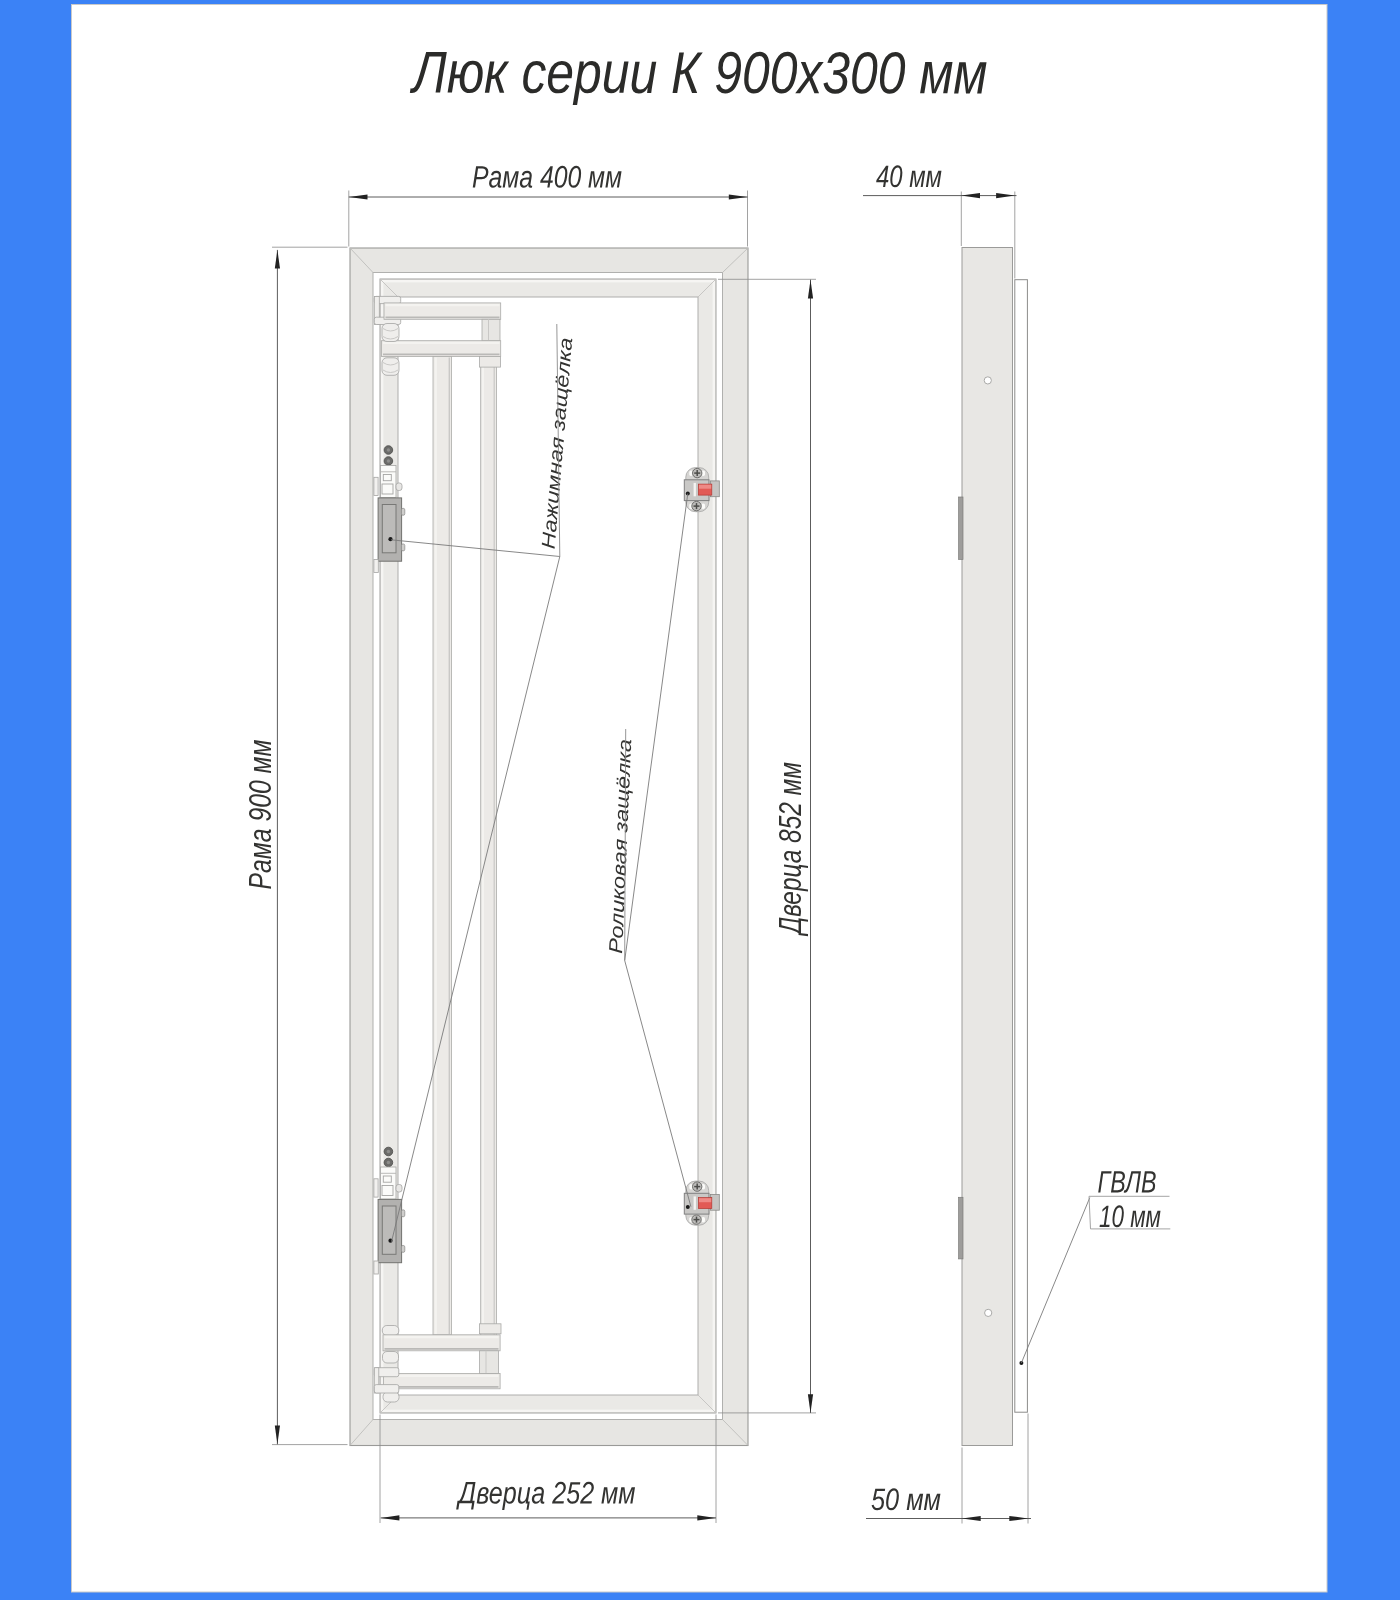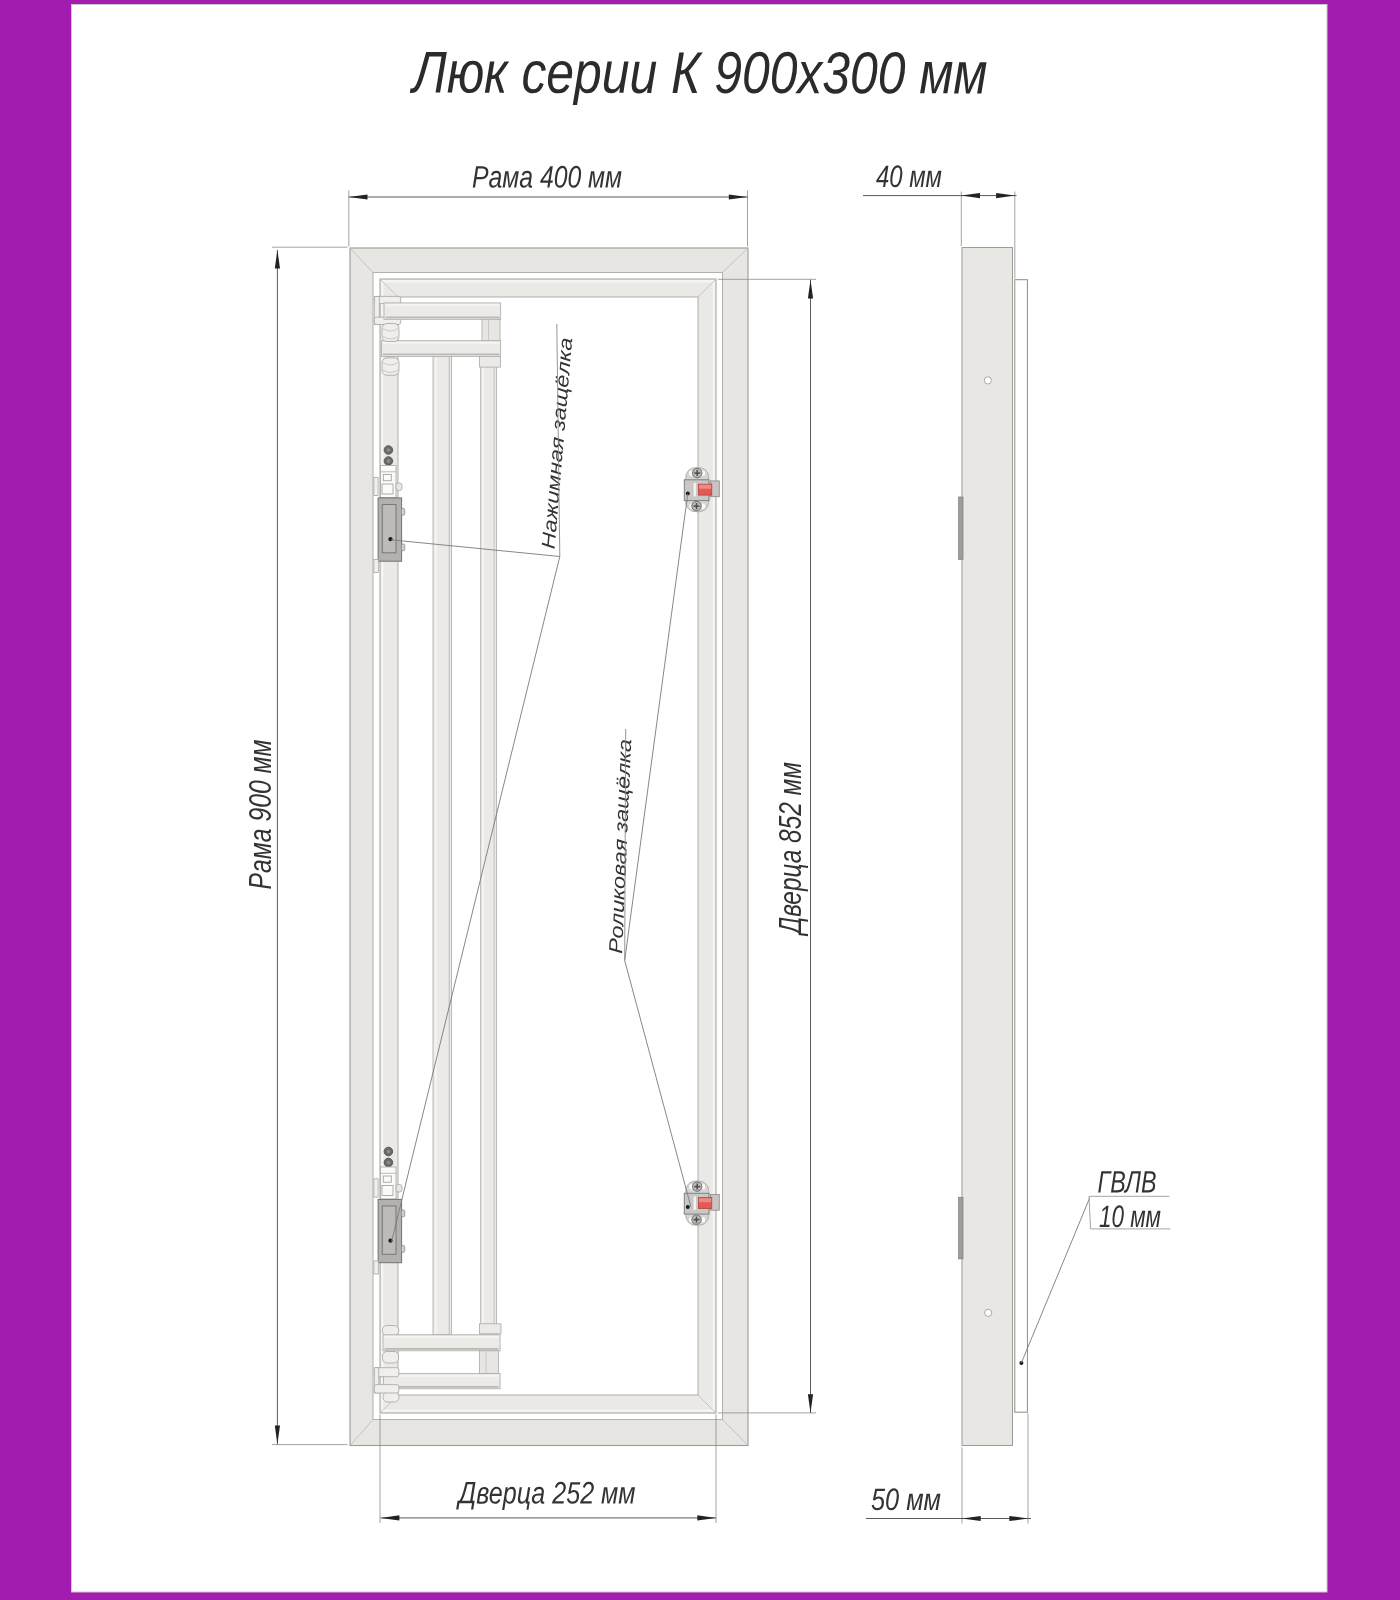--- a/index.html
+++ b/index.html
@@ -1,16 +1,16 @@
 <!DOCTYPE html>
 <html><head>
 <meta charset="utf-8">
 <style>
   html,body{margin:0;padding:0;background:#ffffff;}
-  .page{width:1400px;height:1600px;position:relative;background:#a21caf;}
+  .page{width:1400px;height:1600px;position:relative;background:#3b82f6;}
   svg{position:absolute;left:0;top:0;}
   text{font-family:"Liberation Sans",sans-serif;font-style:italic;fill:#333331;}
   .t-title{font-size:59px;fill:#2b2b29;}
   .t-dim{font-size:31px;fill:#333331;}
   .t-lab{font-size:19px;fill:#333331;}
 </style>
 </head>
 <body>
 <div class="page">
 <svg width="1400" height="1600" viewBox="0 0 1400 1600">

